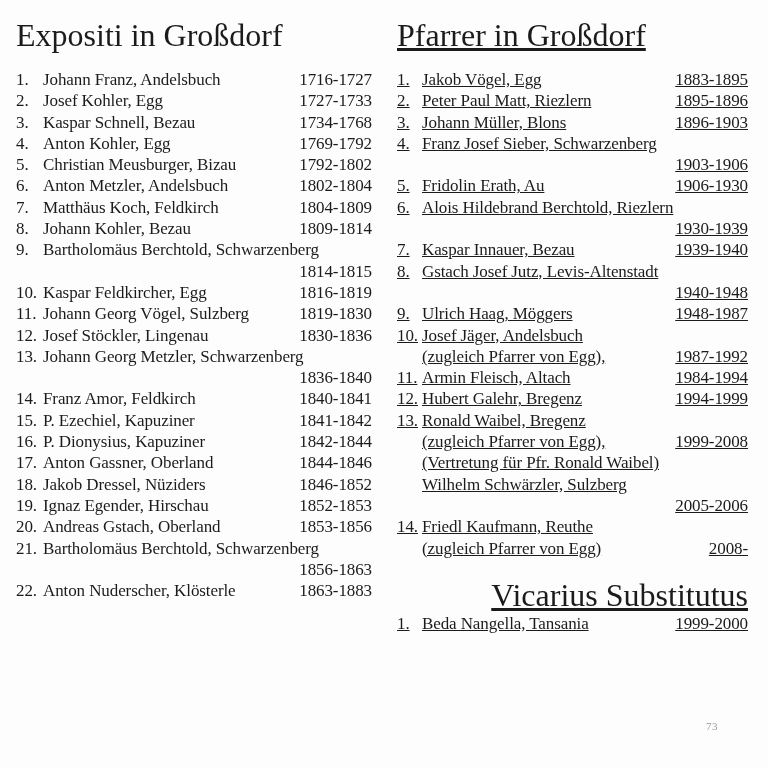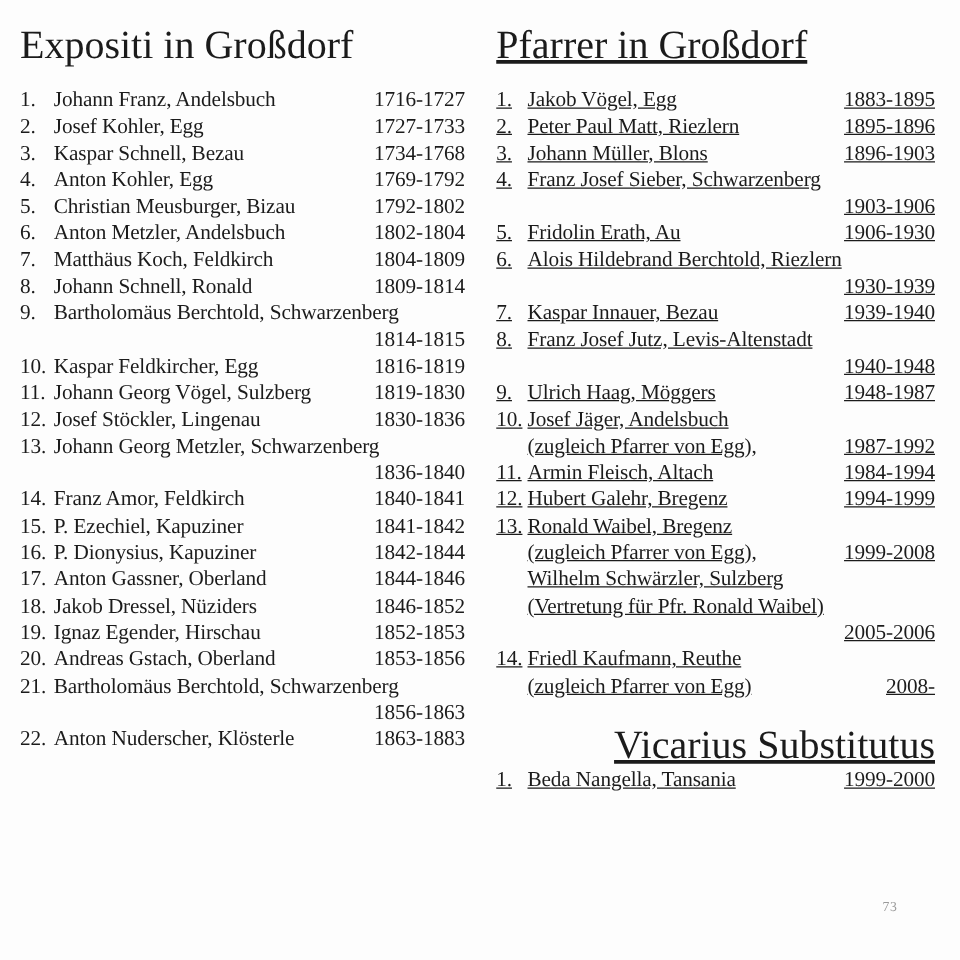--- a/index.html
+++ b/index.html
@@ -91,21 +91,21 @@
         <span class="txt">Anton Metzler, Andelsbuch</span>
         <span class="yr">1802-1804</span>
       </div>
       <div class="row">
         <span class="num">7.</span>
         <span class="txt">Matthäus Koch, Feldkirch</span>
         <span class="yr">1804-1809</span>
       </div>
       <div class="row">
         <span class="num">8.</span>
-        <span class="txt">Johann Schnell, Ronald</span>
+        <span class="txt">Johann Kohler, Bezau</span>
         <span class="yr">1809-1814</span>
       </div>
       <div class="row">
         <span class="num">9.</span>
         <span class="txt">Bartholomäus Berchtold, Schwarzenberg</span>
         <span class="yr"></span>
       </div>
       <div class="row">
         <span class="num"></span>
         <span class="txt"></span>
@@ -232,21 +232,21 @@
         <span class="txt"></span>
         <span class="yr">1930-1939</span>
       </div>
       <div class="row">
         <span class="num">7.</span>
         <span class="txt">Kaspar Innauer, Bezau</span>
         <span class="yr">1939-1940</span>
       </div>
       <div class="row">
         <span class="num">8.</span>
-        <span class="txt">Franz Josef Jutz, Levis-Altenstadt</span>
+        <span class="txt">Gstach Josef Jutz, Levis-Altenstadt</span>
         <span class="yr"></span>
       </div>
       <div class="row">
         <span class="num"></span>
         <span class="txt"></span>
         <span class="yr">1940-1948</span>
       </div>
       <div class="row">
         <span class="num">9.</span>
         <span class="txt">Ulrich Haag, Möggers</span>
@@ -277,26 +277,26 @@
         <span class="txt">Ronald Waibel, Bregenz</span>
         <span class="yr"></span>
       </div>
       <div class="row">
         <span class="num"></span>
         <span class="txt">(zugleich Pfarrer von Egg),</span>
         <span class="yr">1999-2008</span>
       </div>
       <div class="row">
         <span class="num"></span>
+        <span class="txt">(Vertretung für Pfr. Ronald Waibel)</span>
+        <span class="yr"></span>
+      </div>
+      <div class="row">
+        <span class="num"></span>
         <span class="txt">Wilhelm Schwärzler, Sulzberg</span>
-        <span class="yr"></span>
-      </div>
-      <div class="row">
-        <span class="num"></span>
-        <span class="txt">(Vertretung für Pfr. Ronald Waibel)</span>
         <span class="yr"></span>
       </div>
       <div class="row">
         <span class="num"></span>
         <span class="txt"></span>
         <span class="yr">2005-2006</span>
       </div>
       <div class="row">
         <span class="num">14.</span>
         <span class="txt">Friedl Kaufmann, Reuthe</span>

